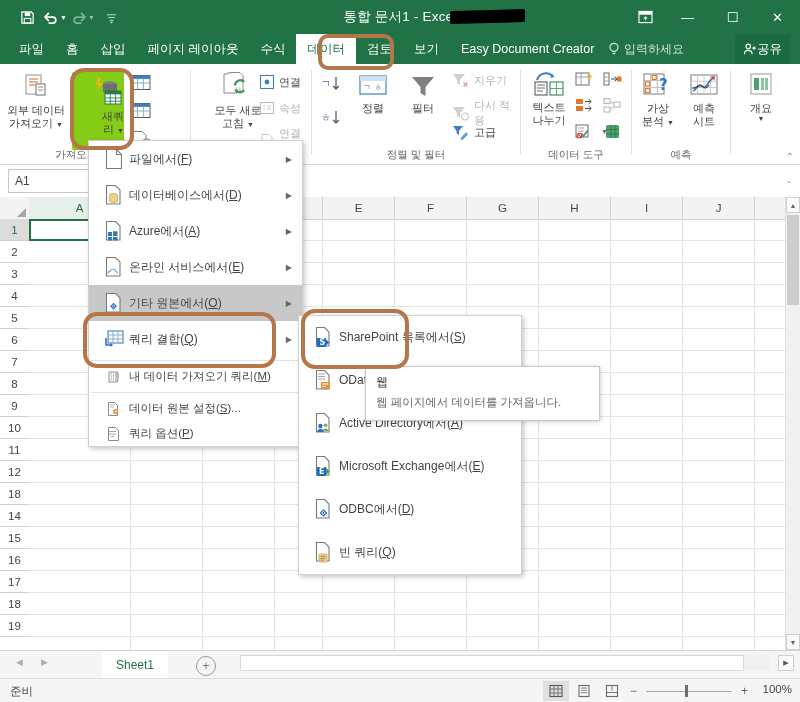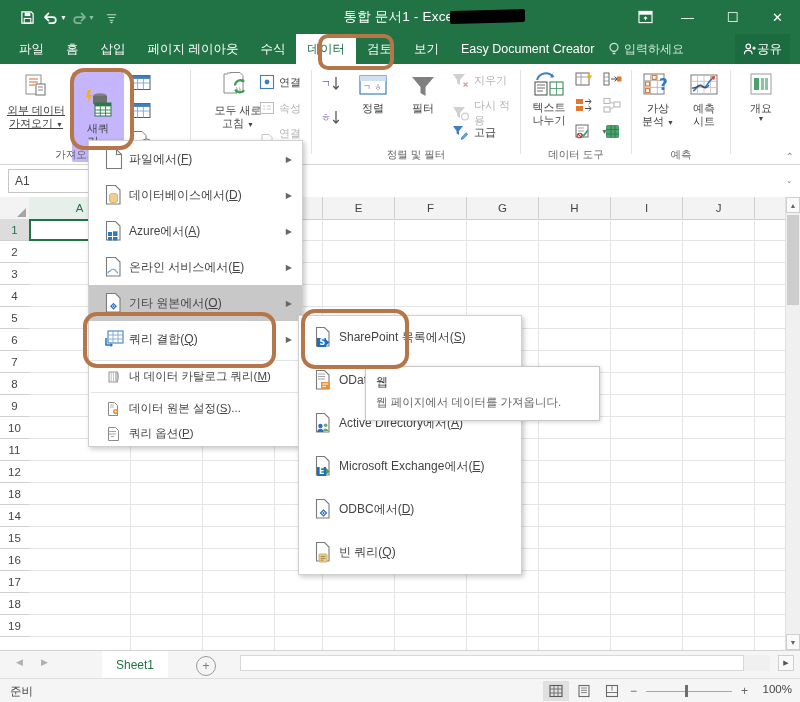--- a/index.html
+++ b/index.html
@@ -208,34 +208,34 @@
         <path d="M1.6 14c0-2.7 2-4.4 4.4-4.4S10.4 11.3 10.4 14" fill="none" stroke="#fff" stroke-width="1.3"></path>
         <path d="M12.6 5v4M10.6 7h4" stroke="#fff" stroke-width="1.3"></path>
       </svg>
     <span>공유</span>
   </div>
 </div>
 
 <div class="ribbon">
 
   <div class="rgroup" style="left:0;width:190px;">
-    <div class="bigbtn" style="left:5px;top:8px;width:62px;text-decoration:underline;">
+    <div class="bigbtn" style="left:5px;top:8px;width:62px;">
       <span class="ic iconbox">
         <svg width="30" height="30" viewBox="0 0 30 30">
             <rect x="5" y="3" width="15" height="19" fill="#fff" stroke="#9a9a9a" stroke-width="1.1"></rect>
             <path d="M8 7h9M8 10h9M8 13h6" stroke="#d06a2c" stroke-width="1.1"></path>
             <rect x="15" y="12" width="9" height="11" fill="#fff" stroke="#7a7a7a" stroke-width="1.1"></rect>
             <path d="M17 15h5M17 18h5" stroke="#888" stroke-width="1"></path>
           </svg>
       </span>
       <span>외부 데이터</span>
       <span>가져오기 <span style="font-size:7px;">▼</span></span>
     </div>
 
-    <div class="bigbtn" style="left:72px;top:8px;width:52px;background:#c4b5fd;height:74px;padding-top:16px;border-radius:2px;">
+    <div class="bigbtn" style="left:72px;top:8px;width:52px;background:#84cc16;height:74px;padding-top:4px;border-radius:2px;align-items:flex-end;">
       <span class="ic iconbox">
         <svg width="32" height="32" viewBox="0 0 32 32">
             <path d="M6 2l-2 7h3l-1.5 6 5-8H7.5L9 2z" fill="#f2b01e"></path>
             <ellipse cx="18" cy="8" rx="7" ry="2.8" fill="#7f7f7f"></ellipse>
             <path d="M11 8v7c0 1.5 3.1 2.8 7 2.8s7-1.3 7-2.8V8" fill="#6e6e6e"></path>
             <rect x="13" y="15" width="16" height="13" fill="#fff" stroke="#2a7a4a" stroke-width="1"></rect>
             <rect x="13" y="15" width="16" height="3.4" fill="#2a7a4a"></rect>
             <path d="M18.3 18.4v9.6M23.6 18.4v9.6M13 22h16M13 25.2h16" stroke="#2a7a4a" stroke-width="0.9"></path>
           </svg>
       </span>
@@ -698,21 +698,21 @@
   </div>
   <div class="msep"></div>
   <div class="mi small">
     <span class="mic">
       <svg width="16" height="16" viewBox="0 0 16 16">
           <path d="M3 3h8v10H3z" fill="none" stroke="#9a9a9a" stroke-width="1.1"></path>
           <path d="M5.2 3v10M7.4 3v10M9.6 3v10" stroke="#b9b9b9" stroke-width="0.9"></path>
           <path d="M11 3c1.6 1.6 1.6 8.4 0 10" fill="none" stroke="#9a9a9a" stroke-width="1.1"></path>
         </svg>
     </span>
-    <span class="mlabel"><span>내 데이터 카탈로그 쿼리(</span><span class="ul">M</span><span>)</span></span>
+    <span class="mlabel"><span>내 데이터 가져오기 쿼리(</span><span class="ul">M</span><span>)</span></span>
   </div>
   <div class="msep"></div>
   <div class="mi small">
     <span class="mic">
       <svg width="16" height="16" viewBox="0 0 16 16">
           <path d="M2.5 1.5h6l3 3v10h-9z" fill="#fff" stroke="#8a8a8a" stroke-width="1"></path>
           <path d="M4 4h4M4 6h4" stroke="#b0b0b0" stroke-width="0.9"></path>
           <circle cx="9.6" cy="10.6" r="2.6" fill="#e8903a"></circle>
           <circle cx="9.6" cy="10.6" r="1" fill="#fff"></circle>
         </svg>

